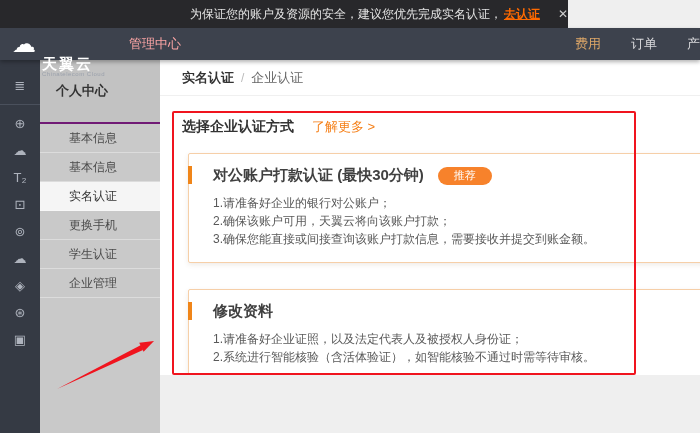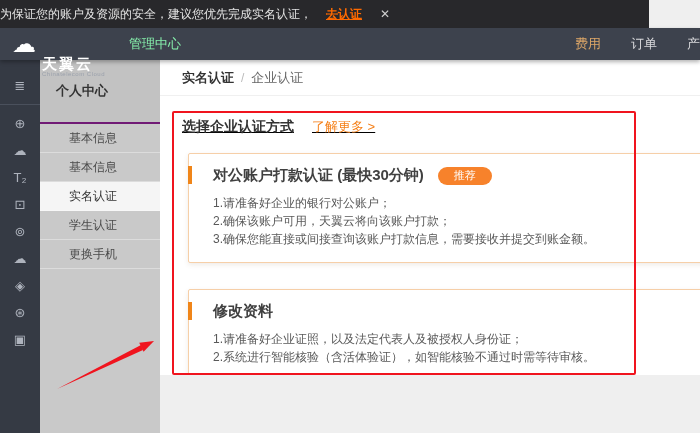--- a/index.html
+++ b/index.html
@@ -1,38 +1,38 @@
 <!DOCTYPE html>
 <html><head>
 <meta charset="utf-8">
 <style>
   * { margin:0; padding:0; box-sizing:border-box; }
   html,body { width:700px; height:433px; overflow:hidden;
     font-family:"Liberation Sans","DejaVu Sans",sans-serif; }
   body { position:relative; background:#efefef; }
 
   
-  .notif { position:absolute; left:0; top:0; width:649px; height:28px;
+  .notif { position:absolute; left:0; top:0; width:568px; height:28px;
     background:#28282b; display:flex; align-items:center;
-    padding-right:46px; z-index:5; }
+    justify-content:flex-end; z-index:5; }
   .notif-msg { color:#e4e4e4; font-size:12px; }
   .notif-link { color:#ff6a00; font-size:12px; font-weight:bold;
-    text-decoration:underline; cursor:pointer; margin-left:14px; }
+    text-decoration:underline; cursor:pointer; margin-left:2px; }
   .notif-close { color:#cfcfcf; font-size:12px; margin-left:18px; cursor:pointer; }
 
   
   .header { position:absolute; left:0; top:28px; width:700px; height:32px;
     background:#3d424d; display:flex; align-items:center; z-index:4;
     box-shadow:0 2px 4px rgba(0,0,0,.3); }
   .logo { display:flex; align-items:center; margin-left:12px; cursor:pointer; }
   .logo-cloud { color:#ffffff; font-size:24px; line-height:24px; margin-right:6px; }
   .logo-text { display:flex; flex-direction:column; }
   .logo-title { color:#ffffff; font-size:15px; font-weight:bold; letter-spacing:2px; line-height:15px;margin-top:45px; }
   .logo-sub { color:#9ba1ac; font-size:6px; line-height:7px; letter-spacing:.5px; }
-  .hmenu { color:#86efac; font-size:13px; margin-left:24px; cursor:pointer; }
+  .hmenu { color:#fca5a5; font-size:13px; margin-left:24px; cursor:pointer; }
   .hnav { margin-left:auto; display:flex; align-items:center; }
   .hnav-item { font-size:13px; color:#d9d9dc; margin-left:30px; cursor:pointer; white-space:nowrap;text-align:right; }
   .hnav-item.warm { color:#dfa868; }
 
   
   .rail { position:absolute; left:0; top:60px; width:40px; height:373px;
     background:#353a44; display:flex; flex-direction:column; align-items:center;
     padding-top:12px; z-index:2; }
   .rail-icon { width:40px; height:27px; display:flex; align-items:center;
     justify-content:center; color:#aeb3bd; font-size:13px; cursor:pointer; }
@@ -51,21 +51,21 @@
 
   
   .main { position:absolute; left:160px; top:60px; width:540px; height:373px;
     background:#ffffff; z-index:1; overflow:hidden; }
   .crumbs { height:36px; display:flex; align-items:center; padding-left:22px;
     border-bottom:1px solid #f0f0f0; }
   .crumb-cur { font-size:13px; font-weight:bold; color:#333; }
   .crumb-sep { font-size:12px; color:#bbb; margin:0 7px; }
   .crumb-child { font-size:13px; color:#666; }
 
-  .head-row { display:flex; align-items:center; margin:22px 0 17px 22px;text-decoration:underline; }
+  .head-row { display:flex; align-items:center; margin:22px 0 17px 22px; }
   .sec-title { font-size:14px; font-weight:bold; color:#333; }
   .more-link { font-size:13px; color:#f57f17; margin-left:18px; cursor:pointer; }
 
   .card { position:relative; margin:0 -30px 0 28px; background:#fff;
     border:1px solid #f6cfa8; border-radius:2px;
     box-shadow:0 2px 5px rgba(120,90,60,.12); padding:12px 0 14px 24px; }
   .card1 { margin-top:13px; }
   .card2 { margin-top:26px; }
   .accent { position:absolute; left:-1px; top:12px; width:4px; height:18px;
     background:#f08519; }
@@ -122,22 +122,23 @@
   <div class="rail-icon">◈</div>
   <div class="rail-icon">⊛</div>
   <div class="rail-icon">▣</div>
 </div>
 
 <div class="sidebar">
   <div class="sb-head">个人中心</div>
   <div class="sb-item">基本信息</div>
   <div class="sb-item">基本信息</div>
   <div class="sb-item active">实名认证</div>
+  <div class="sb-item">更换手机</div>
   <div class="sb-item">学生认证</div>
-  <div class="sb-item">更换手机</div>
+  <div class="sb-item">企业管理</div>
 </div>
 
 <div class="main">
   <div class="crumbs">
     <span class="crumb-cur">实名认证</span>
     <span class="crumb-sep">/</span>
     <span class="crumb-child">企业认证</span>
   </div>
 
   <div class="head-row">

